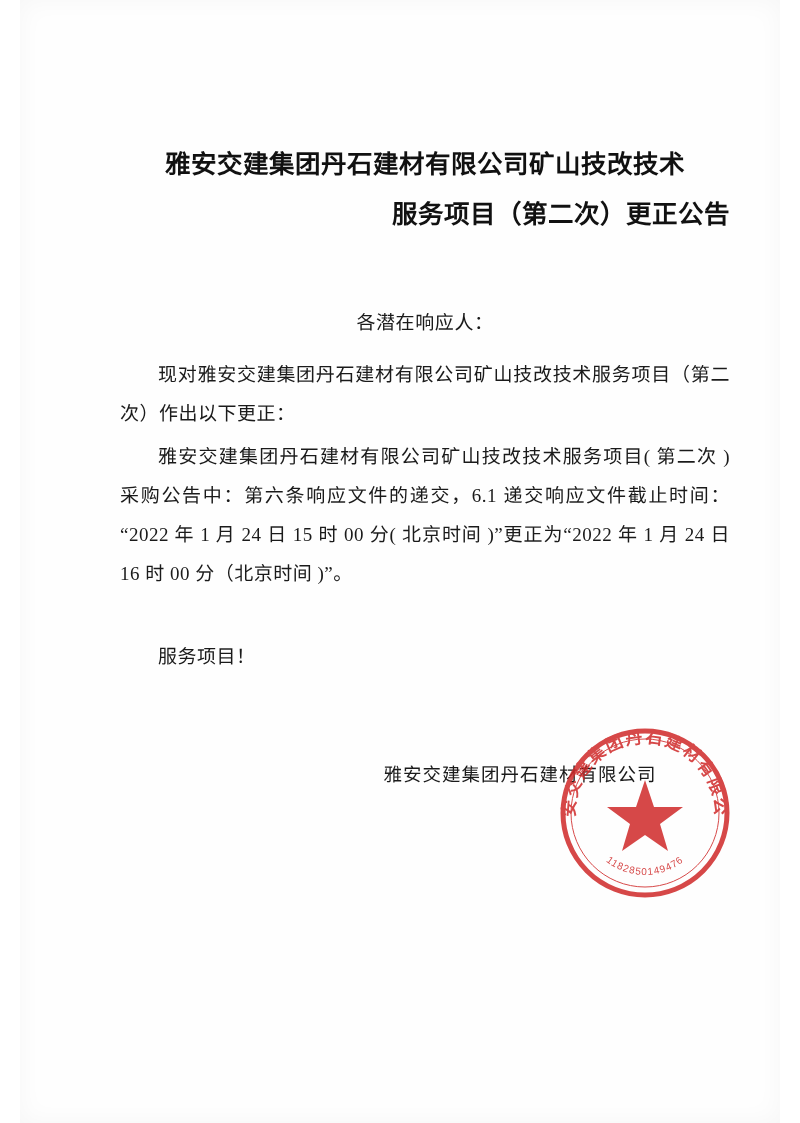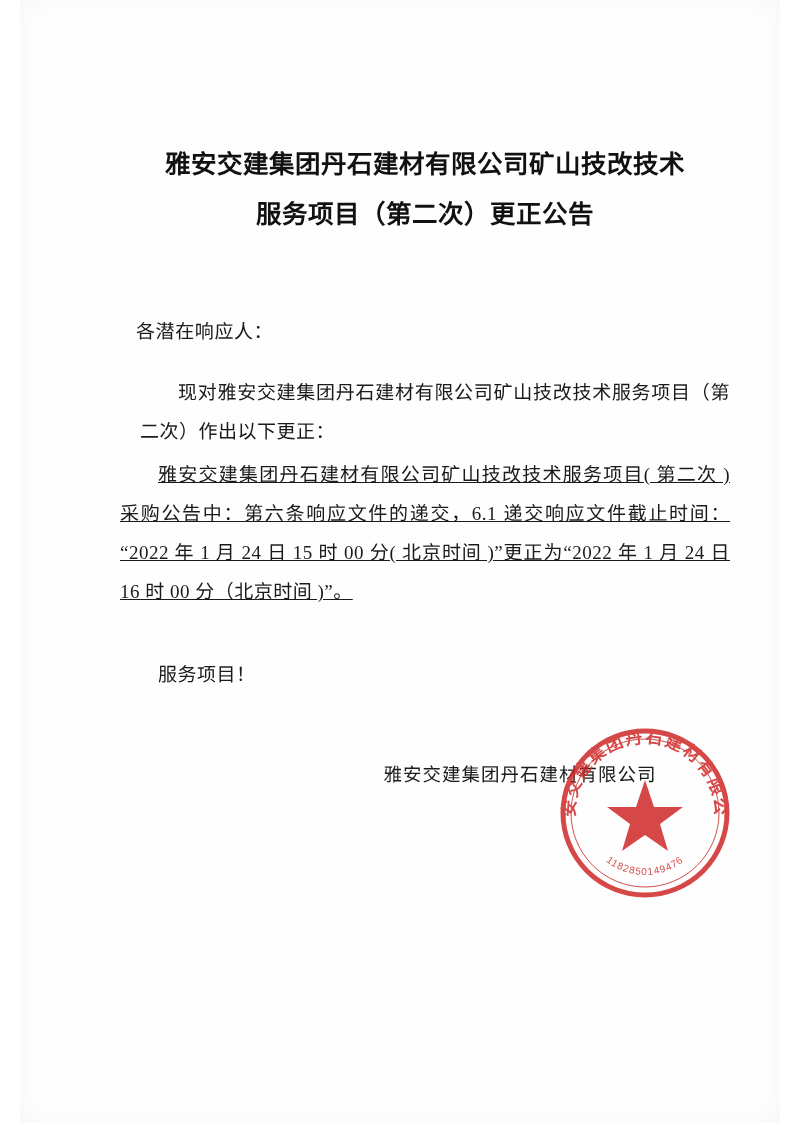--- a/index.html
+++ b/index.html
@@ -41,39 +41,41 @@
     font-family: "Liberation Serif", "DejaVu Serif", serif;
     font-weight: bold;
     font-size: 25.5px;
     line-height: 1.95;
     text-align: center;
     letter-spacing: 0.5px;
     color: #111;
   }
   .doc-title .line-2 {
     display: block;
+    text-align: right;
   }
   .salutation {
-    margin: 16px;
+    margin: 7px;
     padding-top: 58px;
     font-size: 19px;
     line-height: 2.05;
     letter-spacing: 0.6px;
+    text-align: center;
   }
   .para {
     margin: 0;
     font-size: 19px;
     line-height: 2.05;
     letter-spacing: 0.5px;
     text-align: justify;
     text-justify: inter-ideograph;
     text-indent: 2em;
   }
-  .para.p1 { padding-top: 6px; margin-left: 20px; }
-  .para.p2 { padding-top: 4px; text-decoration: underline; }
+  .para.p1 { padding-top: 6px; }
+  .para.p2 { padding-top: 4px; }
   .note {
     margin: 0;
     padding-top: 44px;
     text-indent: 2em;
     font-size: 19px;
     line-height: 2.05;
     letter-spacing: 0.5px;
   }
   .sign-block {
     position: absolute;

